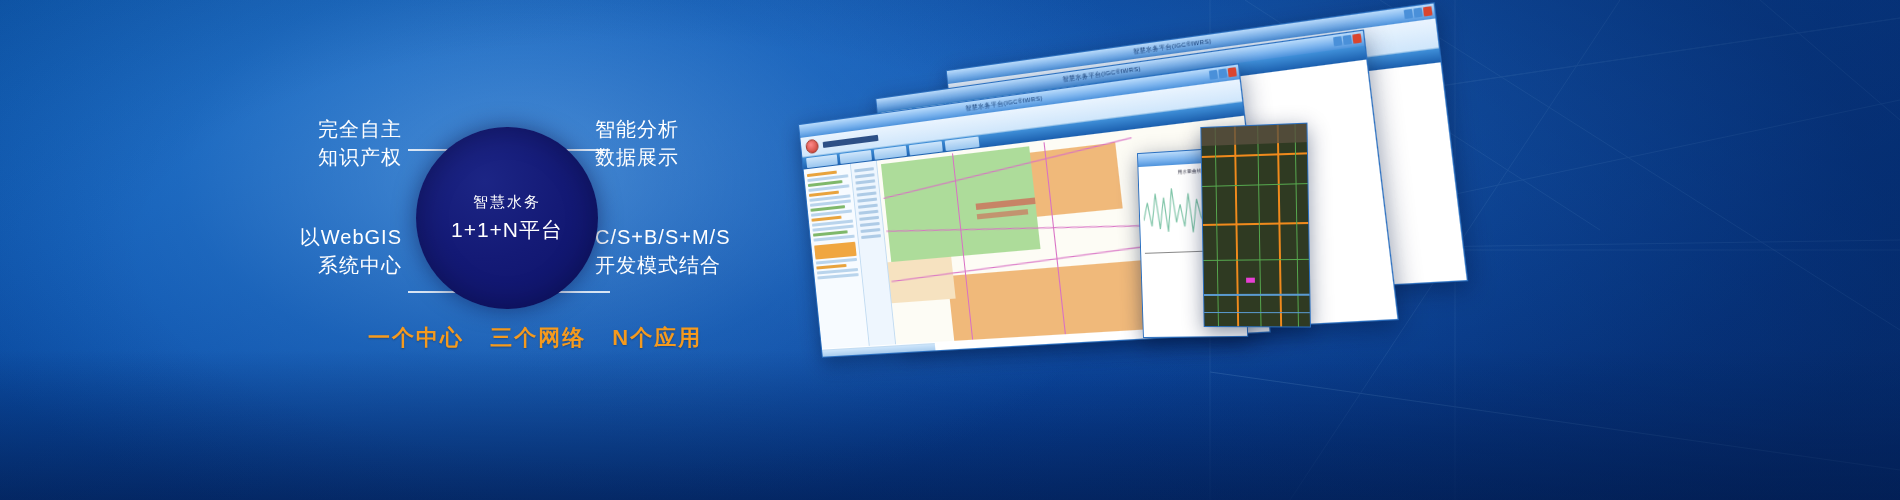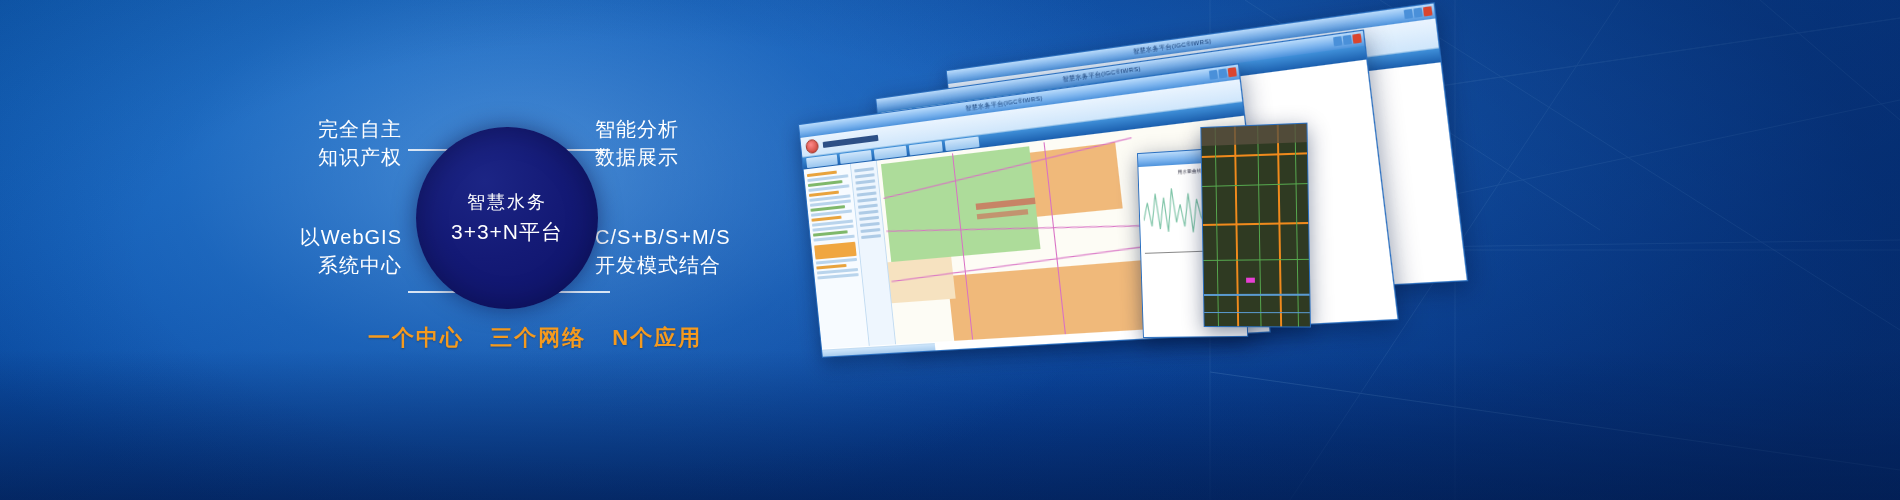--- a/index.html
+++ b/index.html
@@ -27,21 +27,21 @@
 
   
   .diagram{position:absolute;left:250px;top:95px;width:560px;height:300px;}
   .core{
     position:absolute;left:166px;top:32px;width:182px;height:182px;border-radius:50%;
     background:radial-gradient(circle at 38% 30%,#1c2585 0%,#141a76 45%,#0c1166 100%);
     box-shadow:0 0 22px rgba(5,10,60,.5), inset 0 0 30px rgba(0,0,0,.25);
     display:flex;flex-direction:column;align-items:center;justify-content:center;
     color:#fff;text-align:center;z-index:4;
   }
-  .core-l1{font-size:18px;letter-spacing:2px;line-height:1.25;margin-bottom:2px;text-align:center;}
+  .core-l1{font-size:15px;letter-spacing:2px;line-height:1.25;margin-bottom:2px;text-align:center;}
   .core-l2{font-size:27px;font-weight:400;letter-spacing:.5px;line-height:1.2;white-space:nowrap;}
   .core-l2 sup{font-size:13px;vertical-align:super;}
   .core-l3{font-size:21px;letter-spacing:1px;line-height:1.3;margin-top:2px;}
 
   .lbl{position:absolute;color:#ffffff;font-size:20px;line-height:1.42;letter-spacing:1px;white-space:nowrap;}
   .lbl.r{text-align:left;}
   .lbl.l{text-align:right;}
   .lbl span{display:block;}
   .lbl-tl{left:0;top:20px;width:152px;}
   .lbl-bl{left:0;top:128px;width:152px;}
@@ -166,21 +166,21 @@
 
   <div class="diagram">
 
     <div class="conn conn-tl"></div>
     <div class="conn conn-bl"></div>
     <div class="conn conn-tr"></div>
     <div class="conn conn-br"></div>
 
     <div class="core">
       <div class="core-l1">智慧水务</div>
-      <div class="core-l3">3+3+N平台</div>
+      <div class="core-l3">1+1+N平台</div>
     </div>
 
     <div class="lbl l lbl-tl">
       <span>完全自主</span>
       <span>知识产权</span>
     </div>
 
     <div class="lbl l lbl-bl">
       <span>以WebGIS</span>
       <span>系统中心</span>

